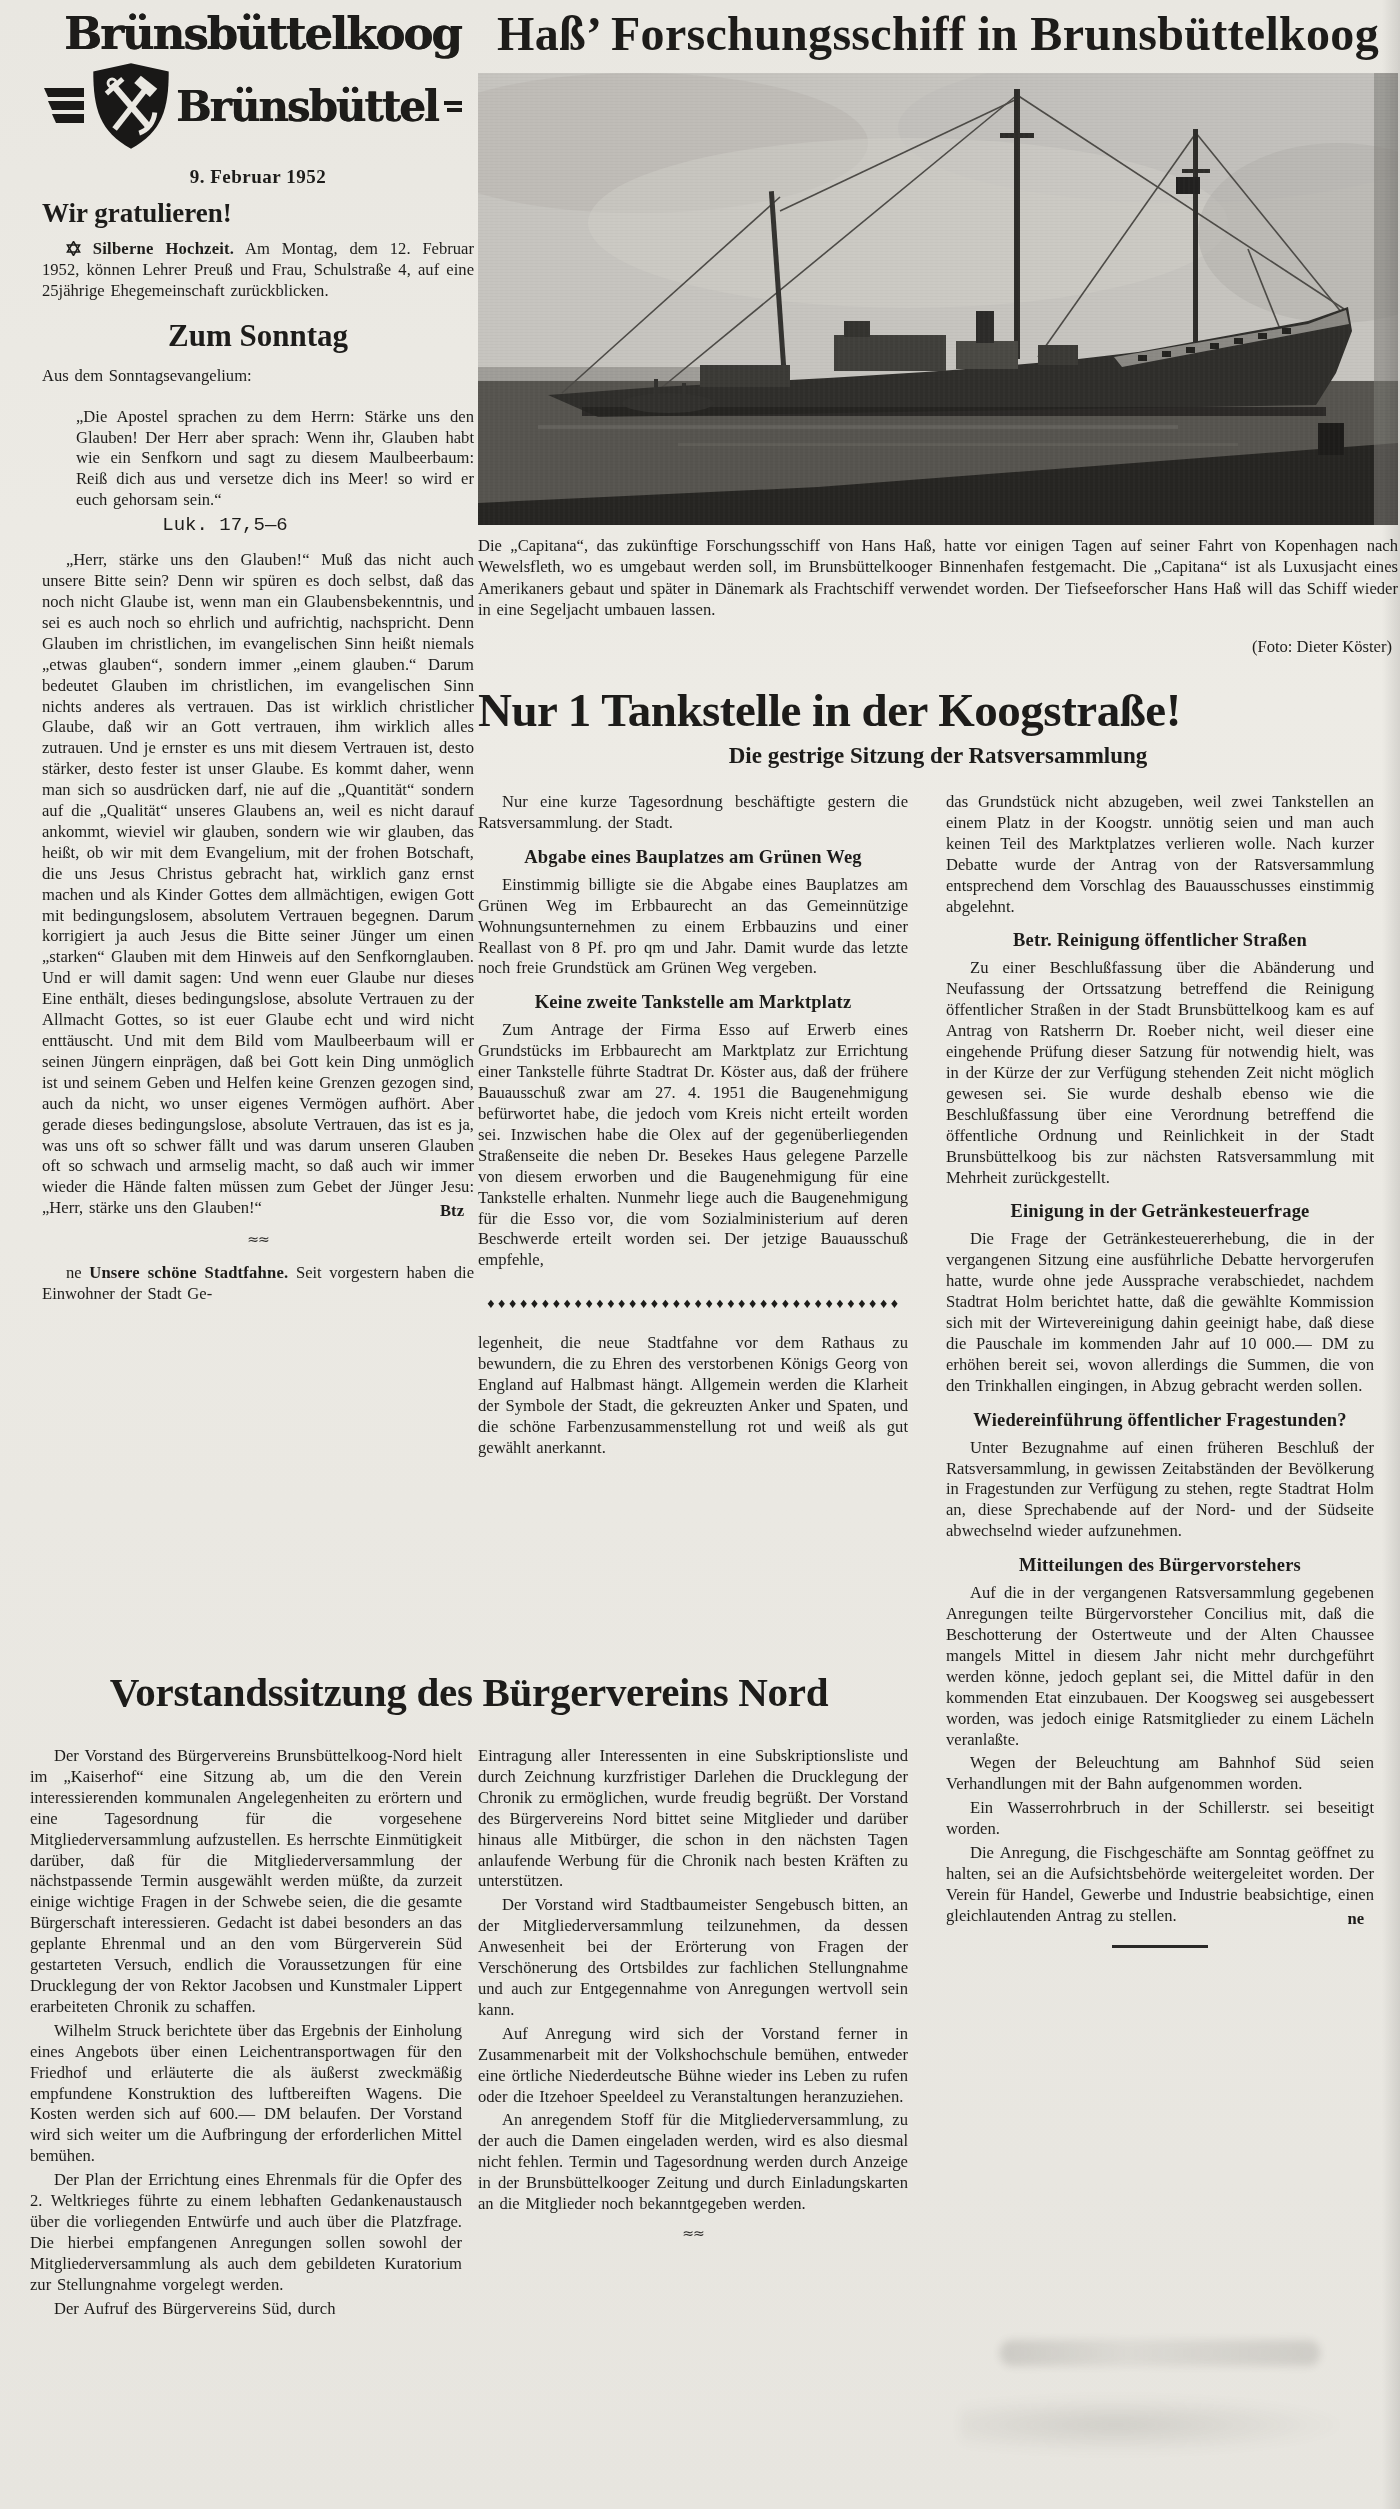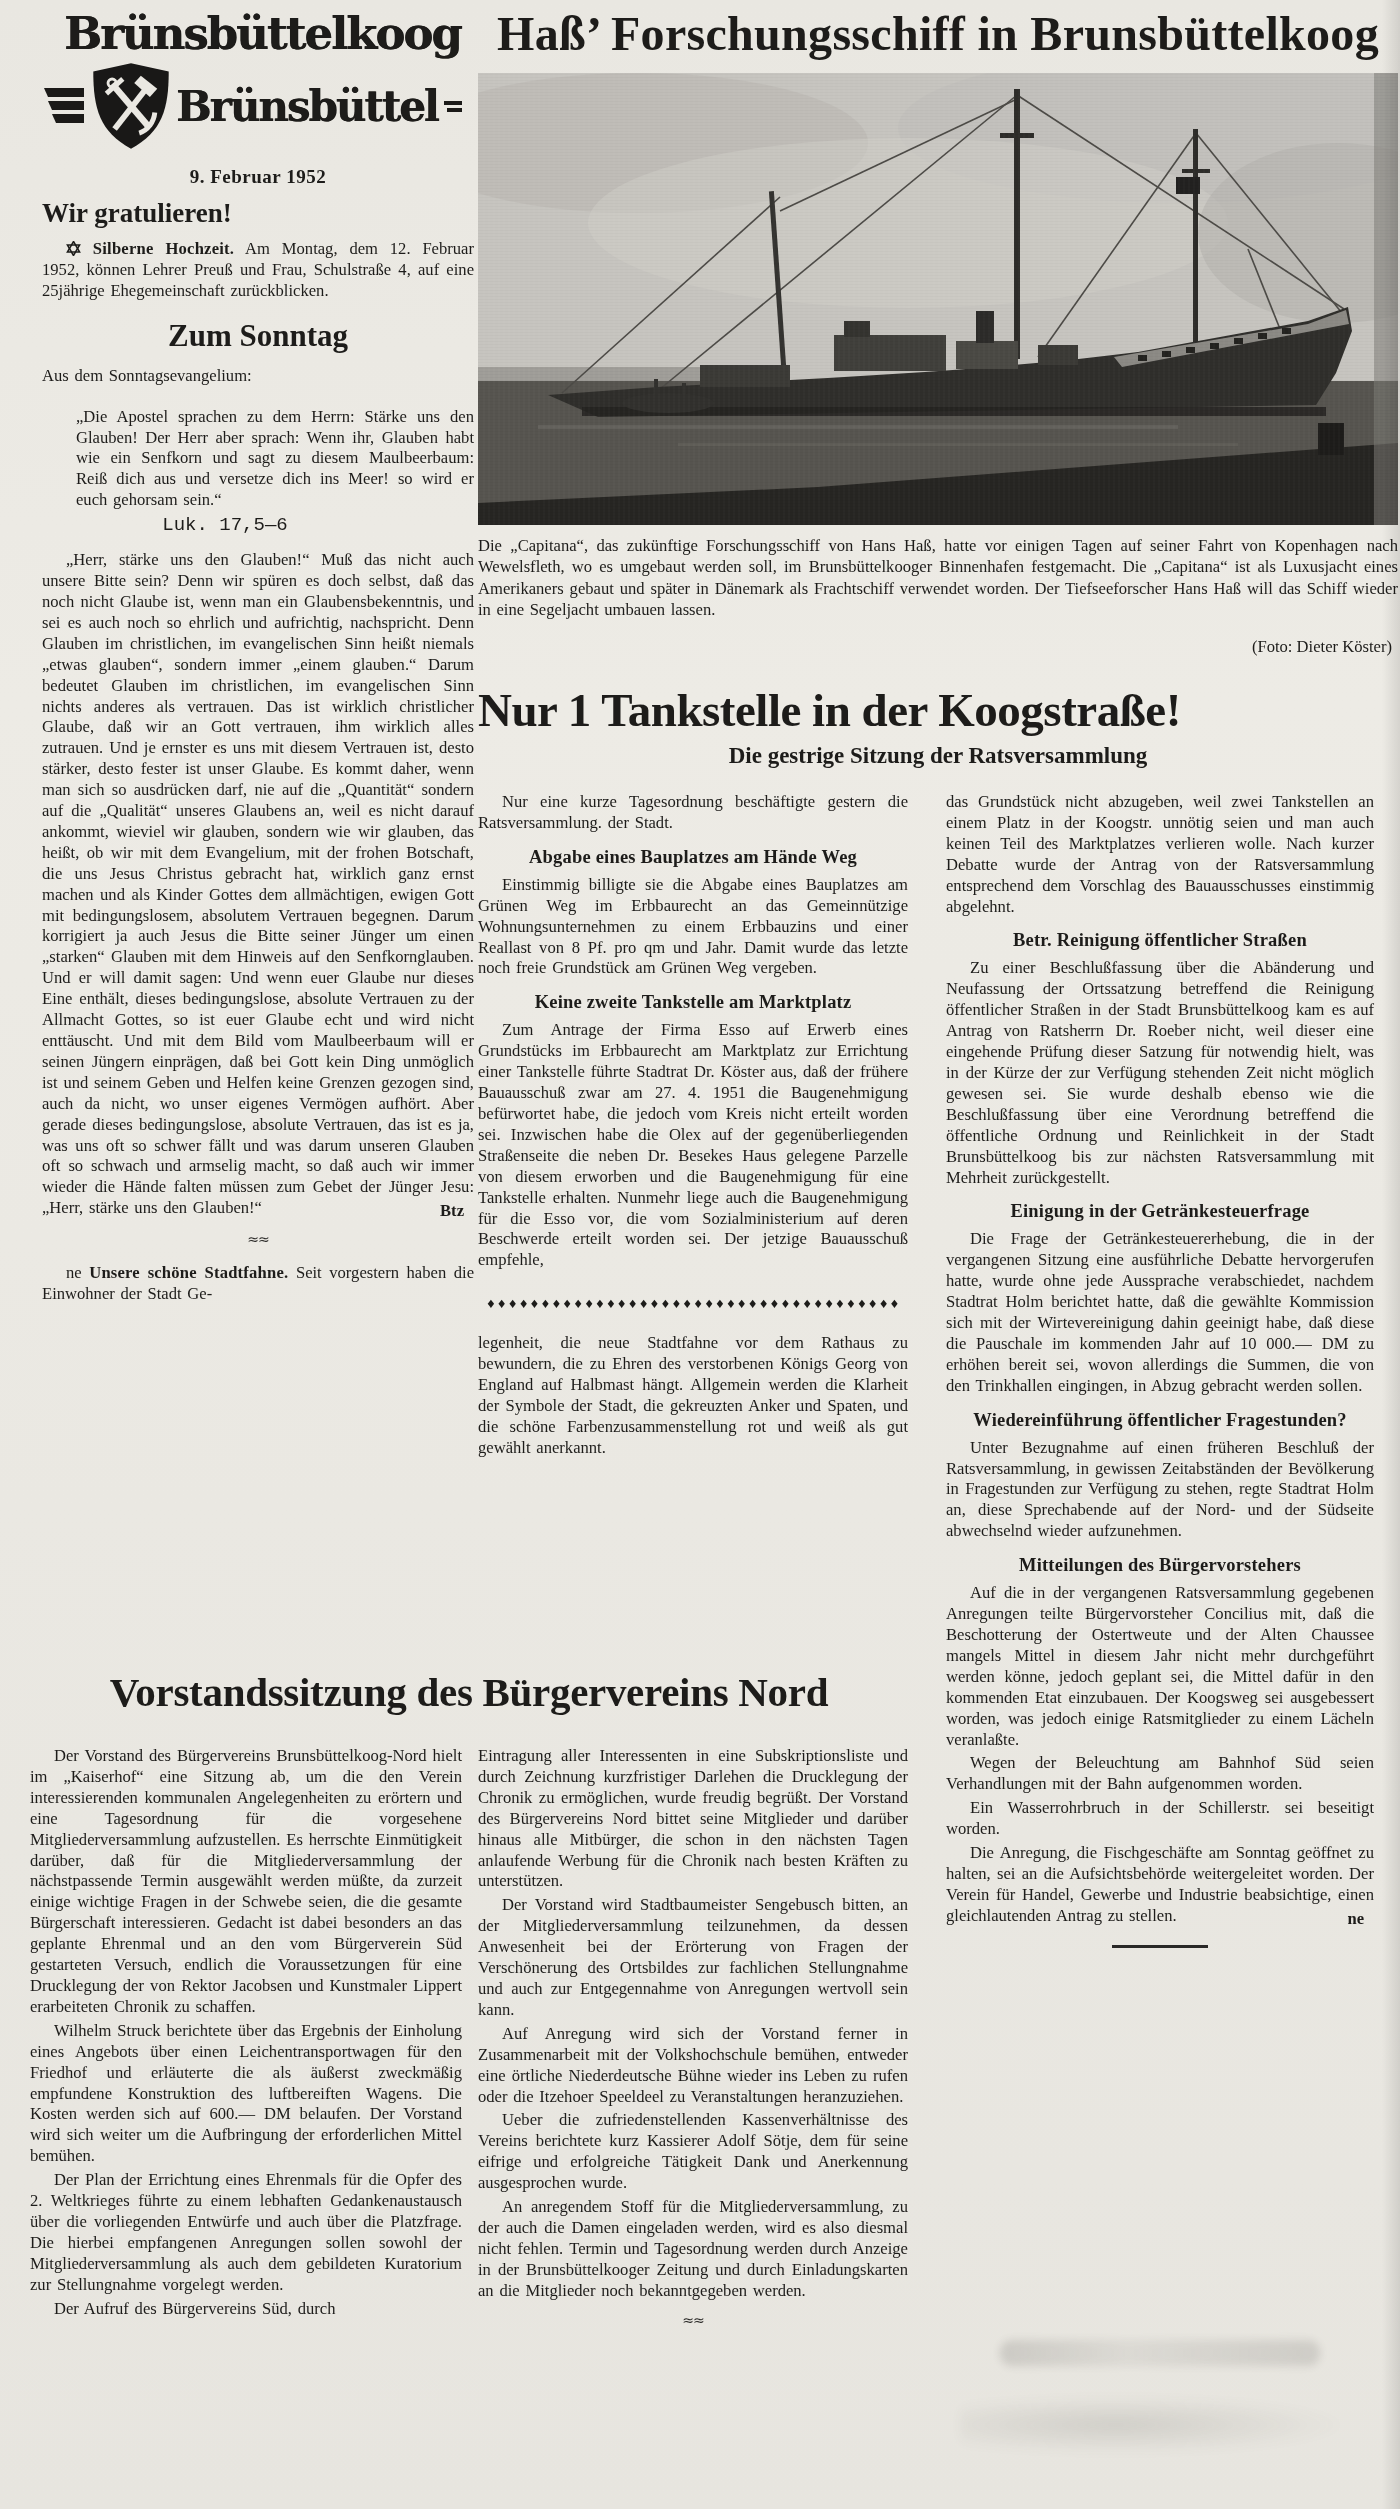--- a/index.html
+++ b/index.html
@@ -180,21 +180,21 @@
 
     <p class="caption">Die „Capitana“, das zukünftige Forschungsschiff von Hans Haß, hatte vor einigen Tagen auf seiner Fahrt von Kopenhagen nach Wewelsfleth, wo es umgebaut werden soll, im Brunsbüttelkooger Binnenhafen festgemacht. Die „Capitana“ ist als Luxusjacht eines Amerikaners gebaut und später in Dänemark als Frachtschiff verwendet worden. Der Tiefseeforscher Hans Haß will das Schiff wieder in eine Segeljacht umbauen lassen.</p>
     <div class="credit">(Foto: Dieter Köster)</div>
 
     <div class="head-tank">Nur 1 Tankstelle in der Koogstraße!</div>
     <div class="subhead-tank">Die gestrige Sitzung der Ratsversammlung</div>
   </section>
 
   <section id="col-b">
     <p class="bodytext ind">Nur eine kurze Tagesordnung beschäftigte gestern die Ratsversammlung. der Stadt.</p>
-    <div class="colhead">Abgabe eines Bauplatzes am Hände Weg</div>
+    <div class="colhead">Abgabe eines Bauplatzes am Grünen Weg</div>
     <p class="bodytext ind">Einstimmig billigte sie die Abgabe eines Bauplatzes am Grünen Weg im Erbbaurecht an das Gemeinnützige Wohnungsunternehmen zu einem Erbbauzins und einer Reallast von 8 Pf. pro qm und Jahr. Damit wurde das letzte noch freie Grundstück am Grünen Weg vergeben.</p>
     <div class="colhead">Keine zweite Tankstelle am Marktplatz</div>
     <p class="bodytext ind">Zum Antrage der Firma Esso auf Erwerb eines Grundstücks im Erbbaurecht am Marktplatz zur Errichtung einer Tankstelle führte Stadtrat Dr. Köster aus, daß der frühere Bauausschuß zwar am 27. 4. 1951 die Baugenehmigung befürwortet habe, die jedoch vom Kreis nicht erteilt worden sei. Inzwischen habe die Olex auf der gegenüberliegenden Straßenseite die neben Dr. Besekes Haus gelegene Parzelle von diesem erworben und die Baugenehmigung für eine Tankstelle erhalten. Nunmehr liege auch die Baugenehmigung für die Esso vor, die vom Sozialministerium auf deren Beschwerde erteilt worden sei. Der jetzige Bauausschuß empfehle,</p>
     <div class="diamonds">♦♦♦♦♦♦♦♦♦♦♦♦♦♦♦♦♦♦♦♦♦♦♦♦♦♦♦♦♦♦♦♦♦♦♦♦♦♦</div>
     <p class="bodytext">legenheit, die neue Stadtfahne vor dem Rathaus zu bewundern, die zu Ehren des verstorbenen Königs Georg von England auf Halbmast hängt. Allgemein werden die Klarheit der Symbole der Stadt, die gekreuzten Anker und Spaten, und die schöne Farbenzusammenstellung rot und weiß als gut gewählt anerkannt.</p>
   </section>
 
   <section id="col-c">
     <p class="bodytext">das Grundstück nicht abzugeben, weil zwei Tankstellen an einem Platz in der Koogstr. unnötig seien und man auch keinen Teil des Marktplatzes verlieren wolle. Nach kurzer Debatte wurde der Antrag von der Ratsversammlung entsprechend dem Vorschlag des Bauausschusses einstimmig abgelehnt.</p>
     <div class="colhead">Betr. Reinigung öffentlicher Straßen</div>
@@ -218,21 +218,20 @@
     <p class="bodytext ind">Der Vorstand des Bürgervereins Brunsbüttelkoog-Nord hielt im „Kaiserhof“ eine Sitzung ab, um die den Verein interessierenden kommunalen Angelegenheiten zu erörtern und eine Tagesordnung für die vorgesehene Mitgliederversammlung aufzustellen. Es herrschte Einmütigkeit darüber, daß für die Mitgliederversammlung der nächstpassende Termin ausgewählt werden müßte, da zurzeit einige wichtige Fragen in der Schwebe seien, die die gesamte Bürgerschaft interessieren. Gedacht ist dabei besonders an das geplante Ehrenmal und an den vom Bürgerverein Süd gestarteten Versuch, endlich die Voraussetzungen für eine Drucklegung der von Rektor Jacobsen und Kunstmaler Lippert erarbeiteten Chronik zu schaffen.</p>
     <p class="bodytext ind">Wilhelm Struck berichtete über das Ergebnis der Einholung eines Angebots über einen Leichentransportwagen für den Friedhof und erläuterte die als äußerst zweckmäßig empfundene Konstruktion des luftbereiften Wagens. Die Kosten werden sich auf 600.— DM belaufen. Der Vorstand wird sich weiter um die Aufbringung der erforderlichen Mittel bemühen.</p>
     <p class="bodytext ind">Der Plan der Errichtung eines Ehrenmals für die Opfer des 2. Weltkrieges führte zu einem lebhaften Gedankenaustausch über die vorliegenden Entwürfe und auch über die Platzfrage. Die hierbei empfangenen Anregungen sollen sowohl der Mitgliederversammlung als auch dem gebildeten Kuratorium zur Stellungnahme vorgelegt werden.</p>
     <p class="bodytext ind">Der Aufruf des Bürgervereins Süd, durch</p>
   </section>
 
   <section id="col-b2">
     <p class="bodytext">Eintragung aller Interessenten in eine Subskriptionsliste und durch Zeichnung kurzfristiger Darlehen die Drucklegung der Chronik zu ermöglichen, wurde freudig begrüßt. Der Vorstand des Bürgervereins Nord bittet seine Mitglieder und darüber hinaus alle Mitbürger, die schon in den nächsten Tagen anlaufende Werbung für die Chronik nach besten Kräften zu unterstützen.</p>
     <p class="bodytext ind">Der Vorstand wird Stadtbaumeister Sengebusch bitten, an der Mitgliederversammlung teilzunehmen, da dessen Anwesenheit bei der Erörterung von Fragen der Verschönerung des Ortsbildes zur fachlichen Stellungnahme und auch zur Entgegennahme von Anregungen wertvoll sein kann.</p>
     <p class="bodytext ind">Auf Anregung wird sich der Vorstand ferner in Zusammenarbeit mit der Volkshochschule bemühen, entweder eine örtliche Niederdeutsche Bühne wieder ins Leben zu rufen oder die Itzehoer Speeldeel zu Veranstaltungen heranzuziehen.</p>
-    <p class="bodytext ind">Ueber die zufriedenstellenden Kassenverhältnisse des Vereins berichtete kurz Kassierer Adolf Sötje, dem für seine eifrige und erfolgreiche Tätigkeit Dank und Anerkennung ausgesprochen wurde.</p>
     <p class="bodytext ind">An anregendem Stoff für die Mitgliederversammlung, zu der auch die Damen eingeladen werden, wird es also diesmal nicht fehlen. Termin und Tagesordnung werden durch Anzeige in der Brunsbüttelkooger Zeitung und durch Einladungskarten an die Mitglieder noch bekanntgegeben werden.</p>
     <div class="squiggle">≈≈</div>
   </section>
 
   <div class="smudge"></div>
   <div class="smudge2"></div>
 
 </div>
 
 </body></html>

